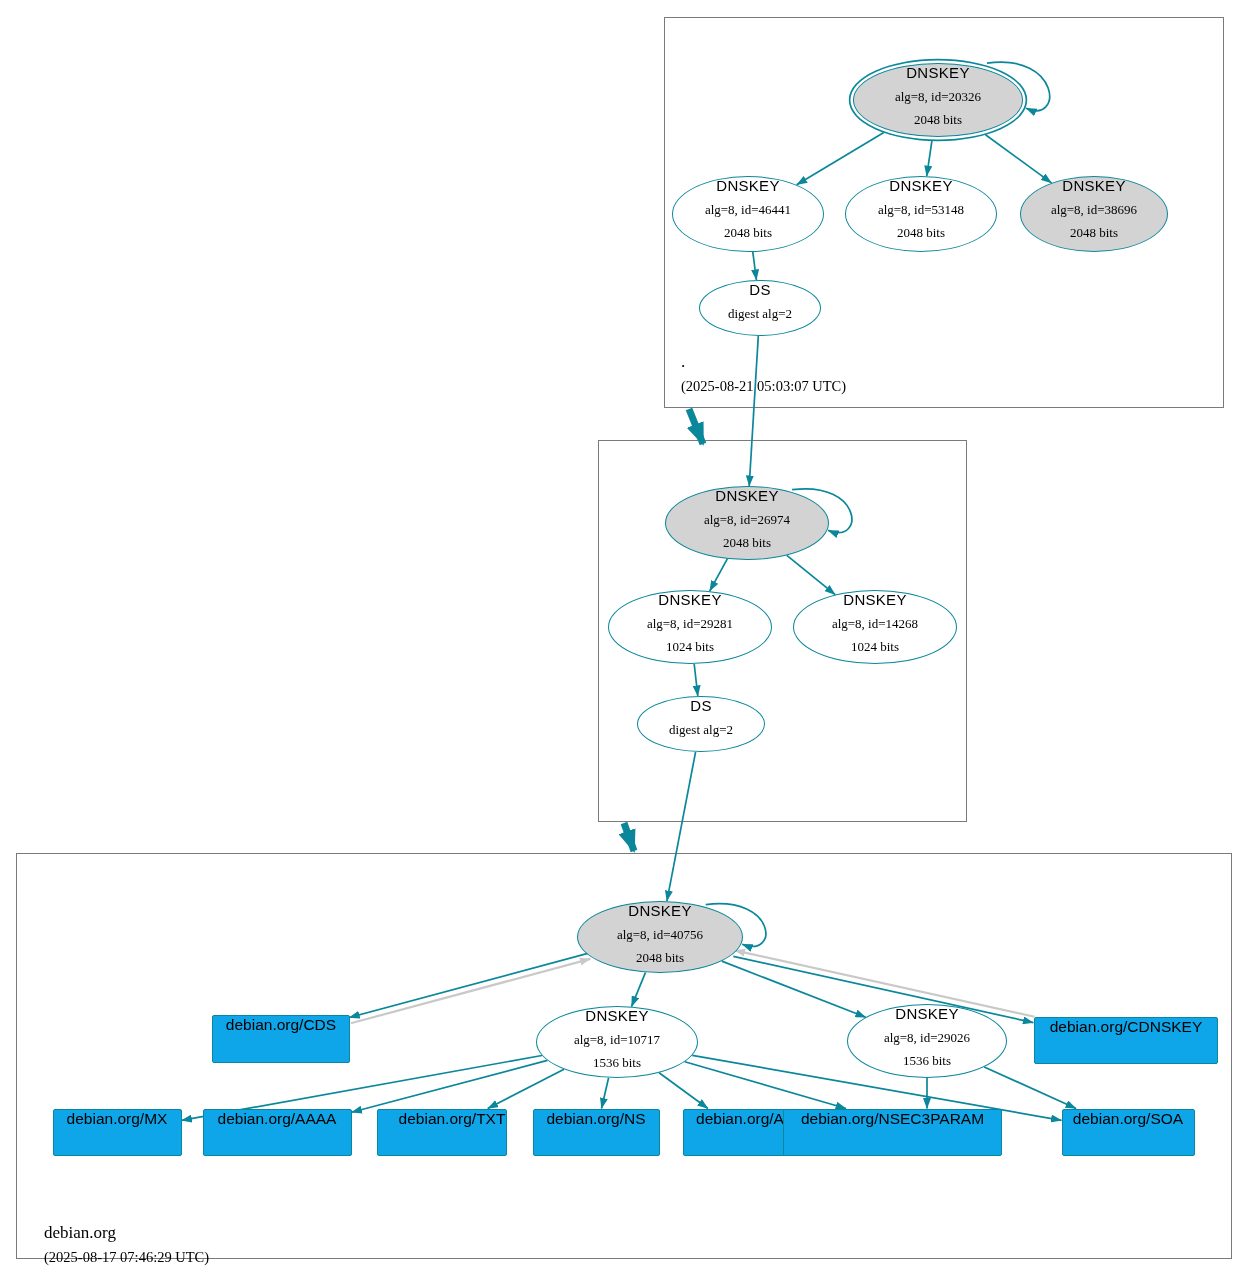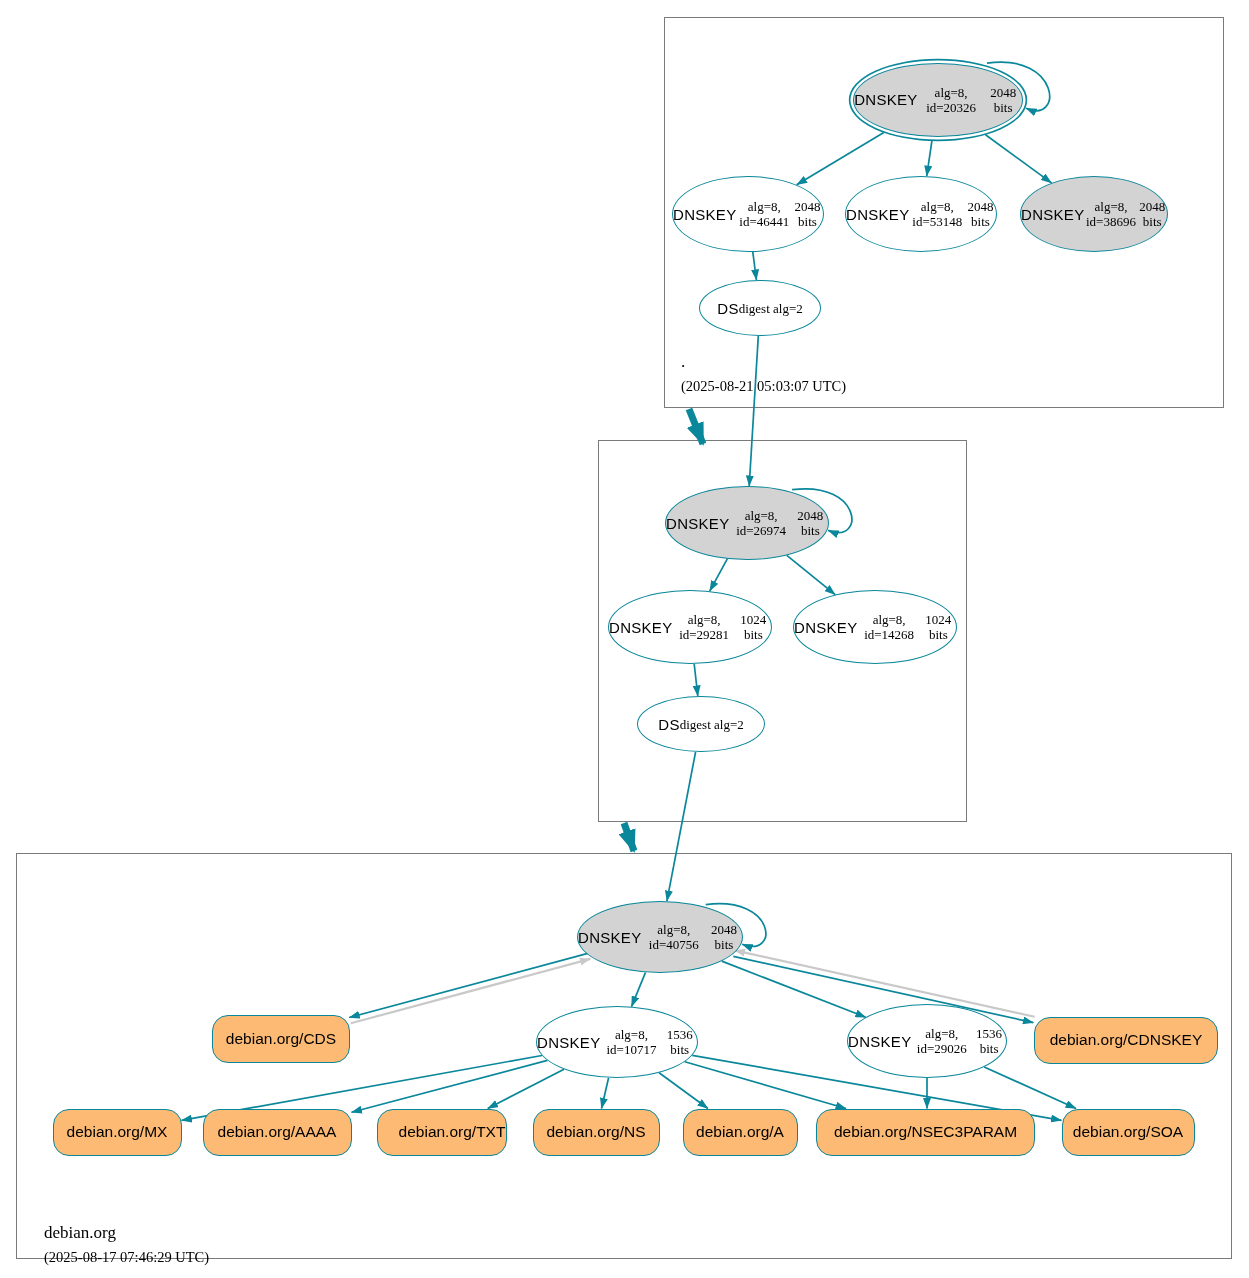--- a/index.html
+++ b/index.html
@@ -4,26 +4,26 @@
 <style>
   html,body{margin:0;padding:0;background:#fff;}
   .canvas{position:relative;width:1249px;height:1278px;background:#fff;overflow:hidden;
           font-family:"Liberation Sans",sans-serif;}
   .layer{position:absolute;left:0;top:0;width:100%;height:100%;}
   .zone-box{position:absolute;border:1px solid var(--zborder);box-sizing:border-box;background:transparent;}
   .zone-label{position:absolute;color:#000;font-family:"Liberation Serif",serif;}
   .zone-name{font-size:17px;line-height:19px;}
   .zone-time{font-size:14.5px;line-height:17px;margin-top:7px;}
   svg.edges{position:absolute;left:0;top:0;}
-  .node{position:absolute;display:flex;flex-direction:row;align-items:center;justify-content:center;
-        text-align:center;box-sizing:border-box;color:#000;}
+  .node{position:absolute;display:flex;flex-direction:column;align-items:center;
+        text-align:center;box-sizing:border-box;color:#000;gap:8px;}
   .node.ellipse{border-radius:50%;border:1.7px solid var(--teal);background:#fff;}
   .node.gray{background:var(--keyfill);}
   .node.double{box-shadow:0 0 0 2.5px #fff,0 0 0 4.2px var(--teal);}
-  .node.rrset{border-radius:16px;border:1.7px solid var(--teal);background:#fdba74;font-size:15.5px;}
+  .node.rrset{border-radius:2px;border:1.7px solid var(--teal);background:#0ea5e9;font-size:15.5px;}
   .node-title{font-size:15px;line-height:17px;letter-spacing:.3px;}
   .node-detail{font-family:"Liberation Serif",serif;font-size:13px;line-height:15px;}
   .rr-label{font-size:15.5px;}
 </style>
 </head>
 <body>
 
 <div class="canvas">
   <div class="layer">
       <div class="zone-box" style="left: 664px; top: 17px; width: 560px; height: 391px;"></div>
@@ -153,20 +153,20 @@
       </div>
       <div class="node rrset" style="left: 377px; top: 1108.5px; width: 130px; height: 47px; padding-left: 20px;">
         <span class="rr-label">debian.org/TXT</span>
       </div>
       <div class="node rrset" style="left: 532.5px; top: 1108.5px; width: 127px; height: 47px;">
         <span class="rr-label">debian.org/NS</span>
       </div>
       <div class="node rrset" style="left: 682.5px; top: 1108.5px; width: 115px; height: 47px;">
         <span class="rr-label">debian.org/A</span>
       </div>
-      <div class="node rrset" style="left: 816px; top: 1108.5px; width: 219px; height: 47px;">
+      <div class="node rrset" style="left: 783px; top: 1108.5px; width: 219px; height: 47px;">
         <span class="rr-label">debian.org/NSEC3PARAM</span>
       </div>
       <div class="node rrset" style="left: 1061.5px; top: 1108.5px; width: 133px; height: 47px;">
         <span class="rr-label">debian.org/SOA</span>
       </div>
     </div>
 </div>
 
 </body></html>

